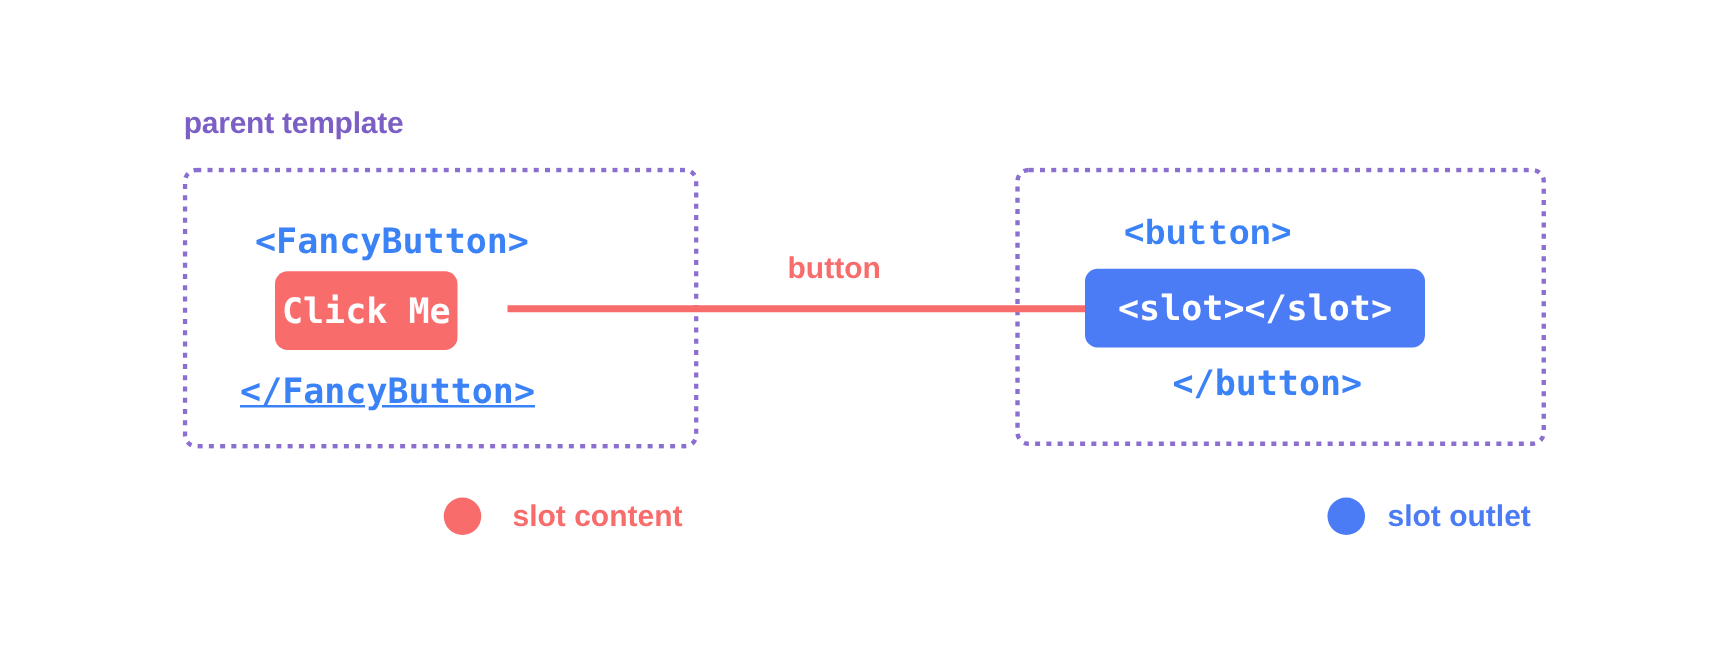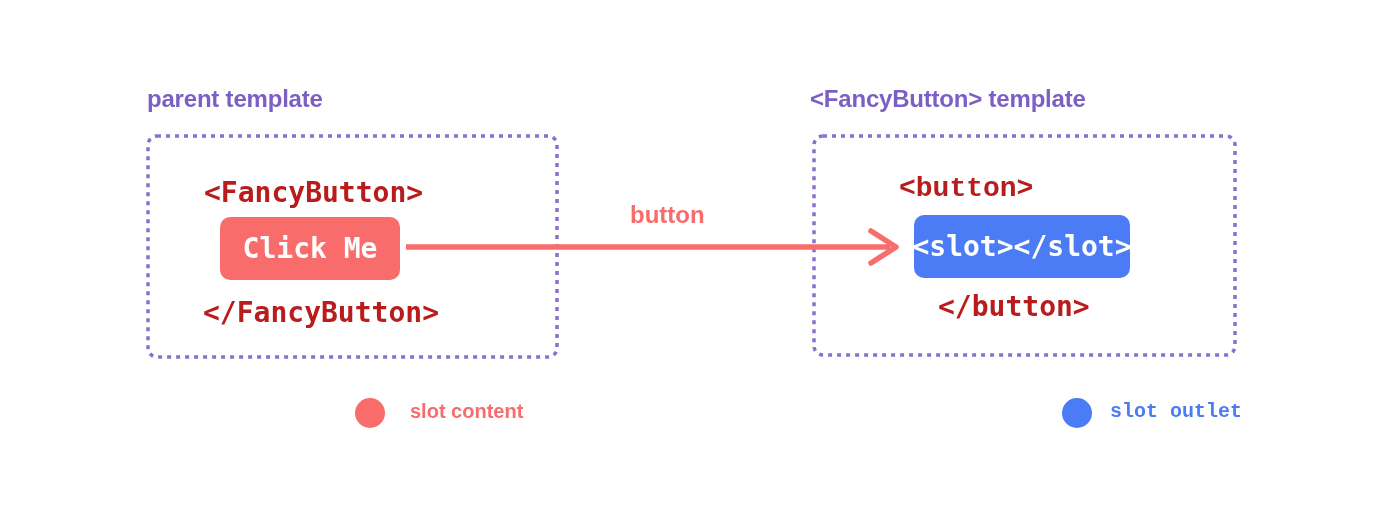--- a/index.html
+++ b/index.html
@@ -17,21 +17,21 @@
     font-size: 24px;
     font-weight: 700;
     color: #7c5fc5;
     letter-spacing: -0.2px;
     white-space: pre;
   }
   .code {
     font-family: "DejaVu Sans Mono", "Liberation Mono", monospace;
     font-weight: 700;
     font-size: 28px;
-    color: #b91c1c;
+    color: #3b82f6;
     white-space: pre;
   }
   .chip {
     display: flex;
     align-items: center;
     justify-content: center;
     border-radius: 10px;
     font-family: "DejaVu Sans Mono", "Liberation Mono", monospace;
     font-weight: 700;
     font-size: 28px;
@@ -46,61 +46,60 @@
     color: #f96c6c;
   }
   .legend-dot {
     width: 30px;
     height: 30px;
     border-radius: 50%;
   }
   .dot-red  { background: #f96c6c; }
   .dot-blue { background: #4b7cf5; }
   .legend-label {
-    font-size: 20px;
+    font-size: 24px;
     font-weight: 700;
   }
   .legend-red  { color: #f96c6c; }
-  .legend-blue { color: #4b7cf5; font-family: Liberation Mono, monospace; }
+  .legend-blue { color: #4b7cf5; }
 </style>
 </head>
 <body>
 
 <div class="page">
 
   <div class="abs panel-title" style="left:147px; top:85px;">parent template</div>
 
-  <div class="abs panel-title" style="left:810px; top:85px;">&lt;FancyButton&gt; template</div>
 
   <svg class="abs" style="left:146px; top:134px;" width="413" height="225">
     <rect x="2" y="2" width="409" height="221" rx="9" fill="none" stroke="#8b6fd0" stroke-width="3.5" stroke-dasharray="4 5"></rect>
   </svg>
 
   <svg class="abs" style="left:812px; top:134px;" width="425" height="223">
     <rect x="2" y="2" width="421" height="219" rx="9" fill="none" stroke="#8b6fd0" stroke-width="3.5" stroke-dasharray="4 5"></rect>
   </svg>
 
   <div class="abs code" style="left:204px; top:176px;">&lt;FancyButton&gt;</div>
 
-  <div class="abs chip chip-red" style="left:220px; top:217px; width:180px; height:63px;">
+  <div class="abs chip chip-red" style="left:220px; top:217px; width:146px; height:63px;">
     <span>Click Me</span>
   </div>
 
-  <div class="abs code" style="left:203px; top:296px;">&lt;/FancyButton&gt;</div>
+  <div class="abs code" style="left:192px; top:296px;text-decoration:underline;">&lt;/FancyButton&gt;</div>
 
   <svg class="abs" style="left:400px; top:222px;" width="505" height="50">
     <line x1="6" y1="25" x2="490" y2="25" stroke="#f96c6c" stroke-width="5.5"></line>
     <polyline points="471,9 496,25 471,41" fill="none" stroke="#f96c6c" stroke-width="5.5" stroke-linejoin="round" stroke-linecap="round"></polyline>
   </svg>
 
   <div class="abs arrow-label" style="left:630px; top:201px;">button</div>
 
   <div class="abs code" style="left:899px; top:173px;font-family:Liberation Mono, monospace;">&lt;button&gt;</div>
 
-  <div class="abs chip chip-blue" style="left:914px; top:215px; width:216px; height:63px;">
+  <div class="abs chip chip-blue" style="left:868px; top:215px; width:272px; height:63px;">
     <span>&lt;slot&gt;&lt;/slot&gt;</span>
   </div>
 
   <div class="abs code" style="left:898px; top:290px;margin-left:40px;">&lt;/button&gt;</div>
 
   <div class="abs legend-dot dot-red" style="left:355px; top:398px;"></div>
   <div class="abs legend-label legend-red" style="left:410px; top:400px;">slot content</div>
 
   <div class="abs legend-dot dot-blue" style="left:1062px; top:398px;"></div>
   <div class="abs legend-label legend-blue" style="left:1110px; top:400px;">slot outlet</div>

